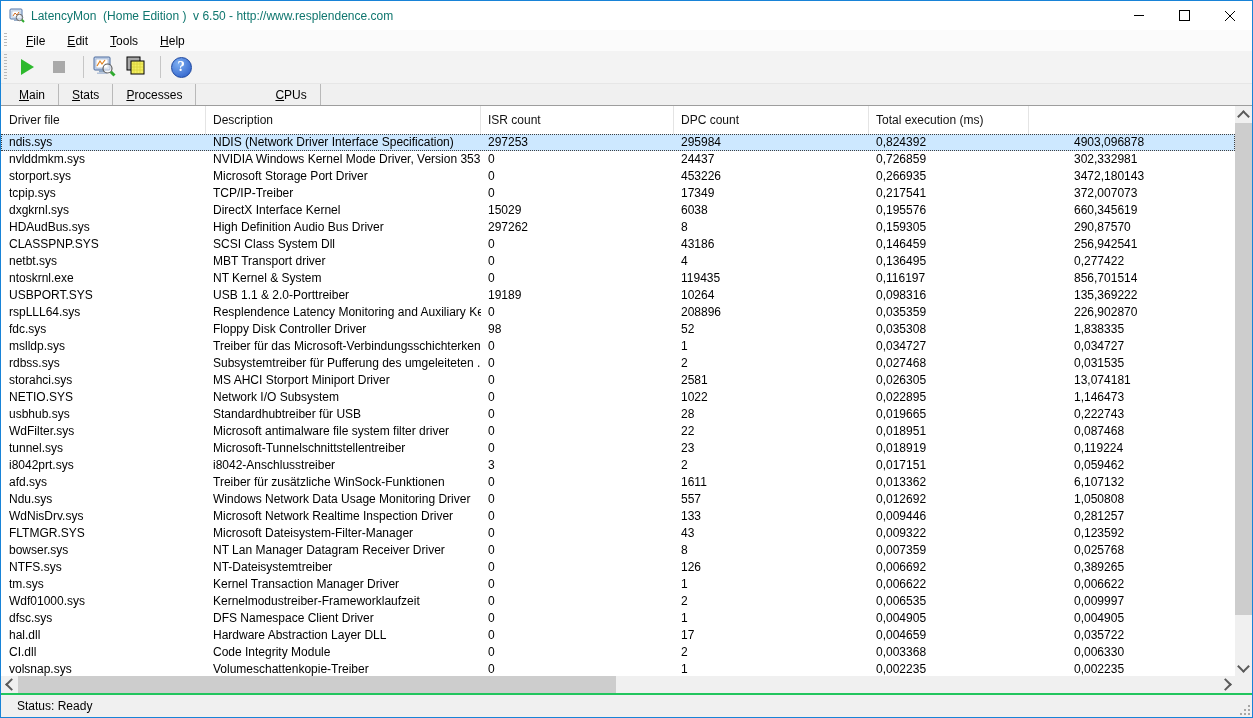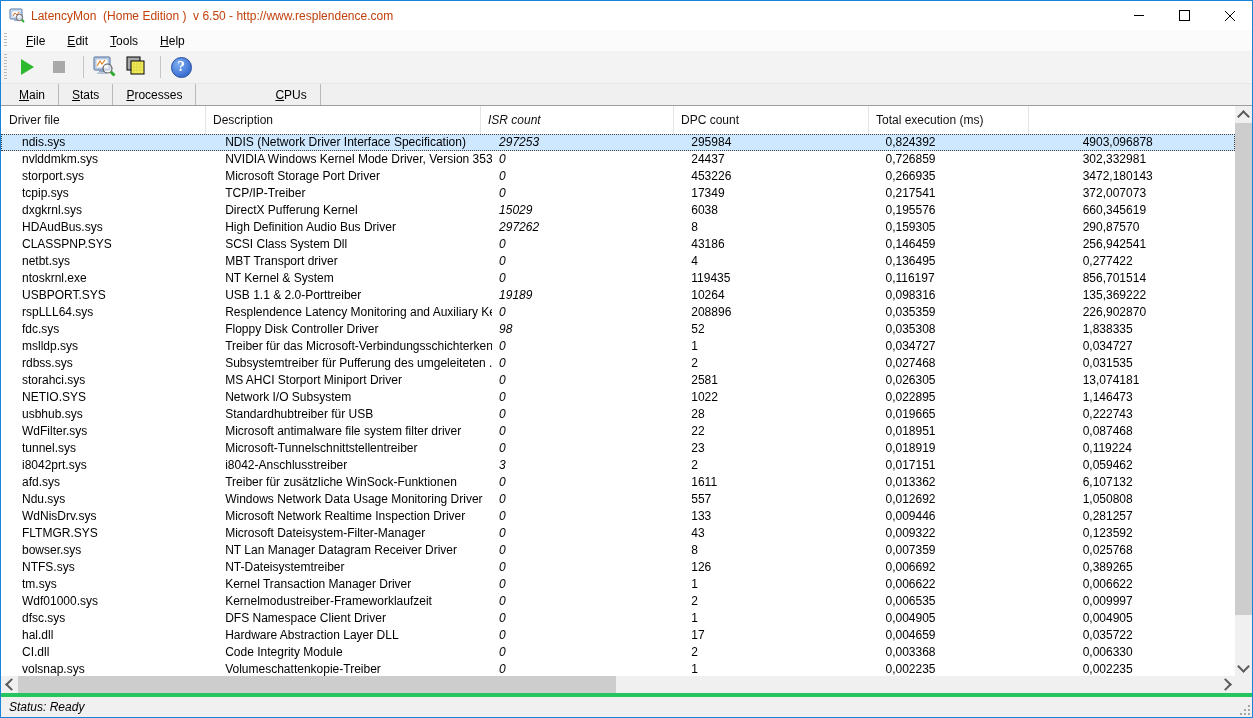--- a/index.html
+++ b/index.html
@@ -4,21 +4,21 @@
 <style>
   html,body{margin:0;padding:0;background:#fff;}
   body{width:1253px;height:718px;overflow:hidden;
        font-family:"Liberation Sans","DejaVu Sans",sans-serif;font-size:12px;color:#000;}
   .window{width:1253px;height:718px;box-sizing:border-box;border:1px solid #1883d7;
           display:flex;flex-direction:column;background:#fff;}
 
   
   .titlebar{height:29px;flex:0 0 29px;display:flex;align-items:center;background:#fff;}
   .app-icon{width:16px;height:16px;margin:0 6px 0 8px;flex:0 0 16px;}
-  .title-text{flex:1;white-space:pre;color:#c2410c;}
+  .title-text{flex:1;white-space:pre;color:#0f766e;}
   .win-controls{display:flex;height:100%;}
   .win-btn{width:45px;height:100%;display:flex;align-items:center;justify-content:center;background:#fff;}
   .win-btn svg{display:block;}
 
   
   .menubar{height:21px;flex:0 0 21px;display:flex;align-items:center;background:#fbfbfb;position:relative;padding-left:10px;}
   .gripper{position:absolute;left:3px;top:3px;bottom:3px;width:3px;
            background:repeating-linear-gradient(180deg,#b9b9b9 0 1px,transparent 1px 3px);}
   .menu-item{padding:2px 7px;cursor:default;margin-left:8px;}
   .ul{text-decoration:underline;}
@@ -39,26 +39,26 @@
   .tab.active{border:1px solid #6f6f6f;border-bottom:1px solid #f0f0f0;background:#f0f0f0;
               outline:1px dotted #5b5b5b;outline-offset:-4px;margin-bottom:-1px;margin-top:44px;}
 
   
   .listview{flex:0 0 587px;height:587px;position:relative;background:#fff;overflow:hidden;}
   .lv-header{position:absolute;top:0;left:0;right:9px;height:28px;background:#fff;display:flex;align-items:stretch;}
   .hcell{box-sizing:border-box;padding-left:7px;display:flex;align-items:center;border-right:1px solid #e4e4e4;
          white-space:nowrap;overflow:hidden;background:#fff;color:#111;}
   .hcell.fill{flex:1;border-right:none;}
   .lv-body{position:absolute;top:28px;left:0;right:17px;bottom:17px;overflow:hidden;background:#fff;}
-  .lv-row{display:flex;height:17px;line-height:17px;padding-left:13px;}
+  .lv-row{display:flex;height:17px;line-height:17px;}
   .lv-row.selected{background:#cde8ff;outline:1px dotted #404040;outline-offset:-1px;}
   .cell{box-sizing:border-box;padding-left:7px;white-space:nowrap;overflow:hidden;}
   .c0{width:205px;padding-left:8px;}
   .c1{width:275px;}
-  .c2{width:193px;font-style:italic;}
+  .c2{width:193px;}
   .c3{width:195px;}
   .c4{width:198px;}
   .c5{width:160px;}
 
   
   .vscroll{position:absolute;top:0;right:0;width:17px;bottom:17px;background:#f0f0f0;}
   .hscroll{position:absolute;left:0;right:17px;bottom:0;height:17px;background:#f0f0f0;}
   .sb-corner{position:absolute;right:0;bottom:0;width:17px;height:17px;background:#f0f0f0;}
   .sb-btn{position:absolute;width:17px;height:17px;display:flex;align-items:center;justify-content:center;}
   .vscroll .up{top:0;left:0;}
@@ -67,22 +67,22 @@
   .hscroll .right{right:0;top:0;}
   .v-thumb{position:absolute;left:0;top:17px;width:17px;height:492px;background:#cdcdcd;}
   .h-thumb{position:absolute;top:0;left:17px;height:17px;width:598px;background:#cdcdcd;}
   .chev{width:7px;height:7px;border-right:2px solid #5a5a5a;border-bottom:2px solid #5a5a5a;}
   .chev.up{transform:rotate(-135deg);margin-top:3px;}
   .chev.down{transform:rotate(45deg);margin-bottom:3px;}
   .chev.left{transform:rotate(135deg);margin-left:3px;}
   .chev.right{transform:rotate(-45deg);margin-right:3px;}
 
   
-  .statusbar{flex:1;background:#f0f0f0;border-top:4px solid #22c55e;display:flex;align-items:center;
-             padding-left:8px;position:relative;font-style:italic;}
+  .statusbar{flex:1;background:#f0f0f0;border-top:2px solid #22c55e;display:flex;align-items:center;
+             padding-left:16px;position:relative;}
   .grip{position:absolute;right:2px;bottom:2px;width:10px;height:10px;}
   .grip i{position:absolute;width:2px;height:2px;background:#a6a6a6;}
   .grip i:nth-child(1){right:0;bottom:0;}
   .grip i:nth-child(2){right:4px;bottom:0;}
   .grip i:nth-child(3){right:0;bottom:4px;}
   .grip i:nth-child(4){right:8px;bottom:0;}
   .grip i:nth-child(5){right:4px;bottom:4px;}
   .grip i:nth-child(6){right:0;bottom:8px;}
 
   .help-circle{width:19px;height:19px;border-radius:50%;background:radial-gradient(circle at 35% 30%,#7fb0f2,#2457c5);
@@ -221,21 +221,21 @@
         <div class="lv-row">
           <div class="cell c0">tcpip.sys</div>
           <div class="cell c1">TCP/IP-Treiber</div>
           <div class="cell c2">0</div>
           <div class="cell c3">17349</div>
           <div class="cell c4">0,217541</div>
           <div class="cell c5">372,007073</div>
         </div>
         <div class="lv-row">
           <div class="cell c0">dxgkrnl.sys</div>
-          <div class="cell c1">DirectX Pufferung Kernel</div>
+          <div class="cell c1">DirectX Interface Kernel</div>
           <div class="cell c2">15029</div>
           <div class="cell c3">6038</div>
           <div class="cell c4">0,195576</div>
           <div class="cell c5">660,345619</div>
         </div>
         <div class="lv-row">
           <div class="cell c0">HDAudBus.sys</div>
           <div class="cell c1">High Definition Audio Bus Driver</div>
           <div class="cell c2">297262</div>
           <div class="cell c3">8</div>

